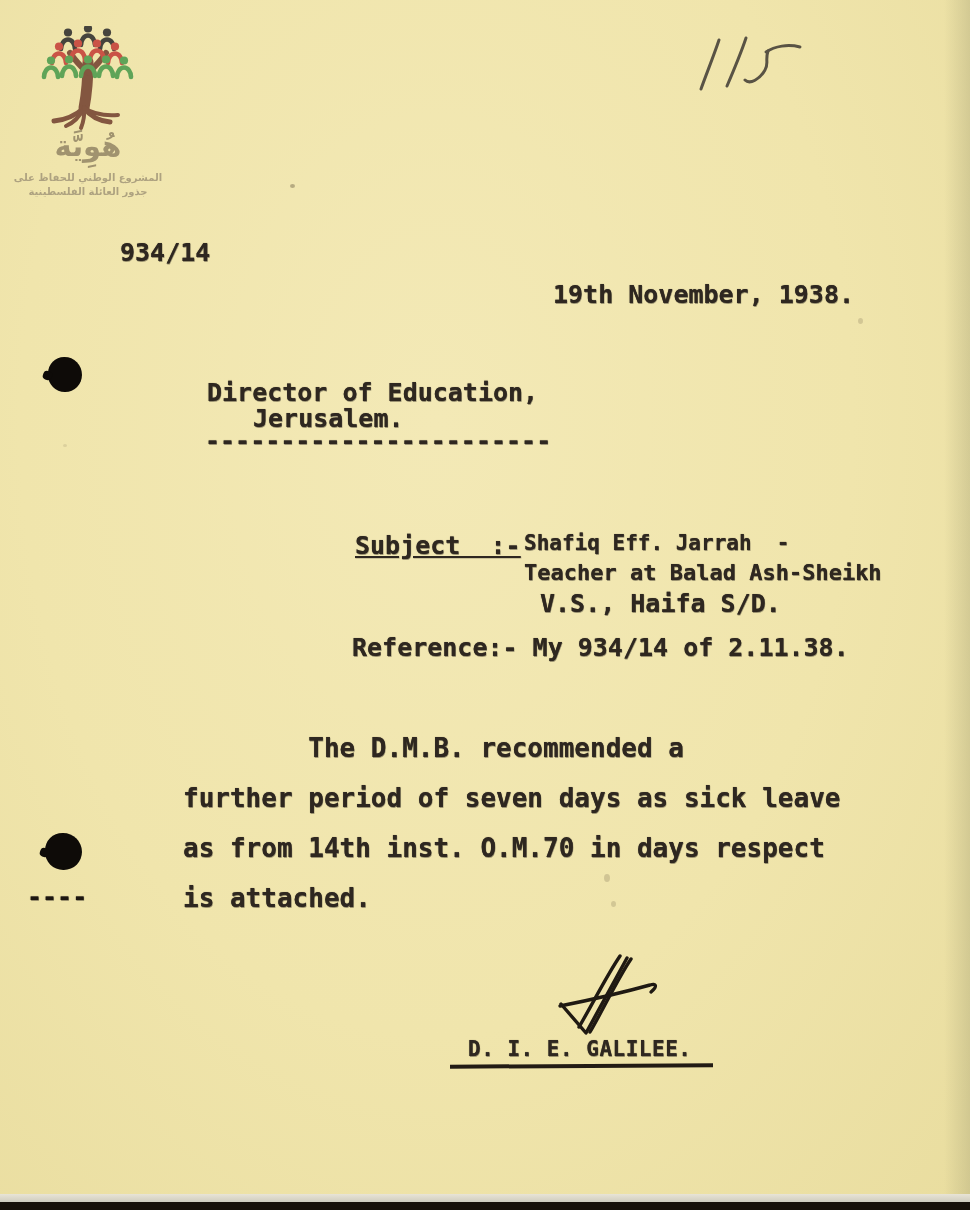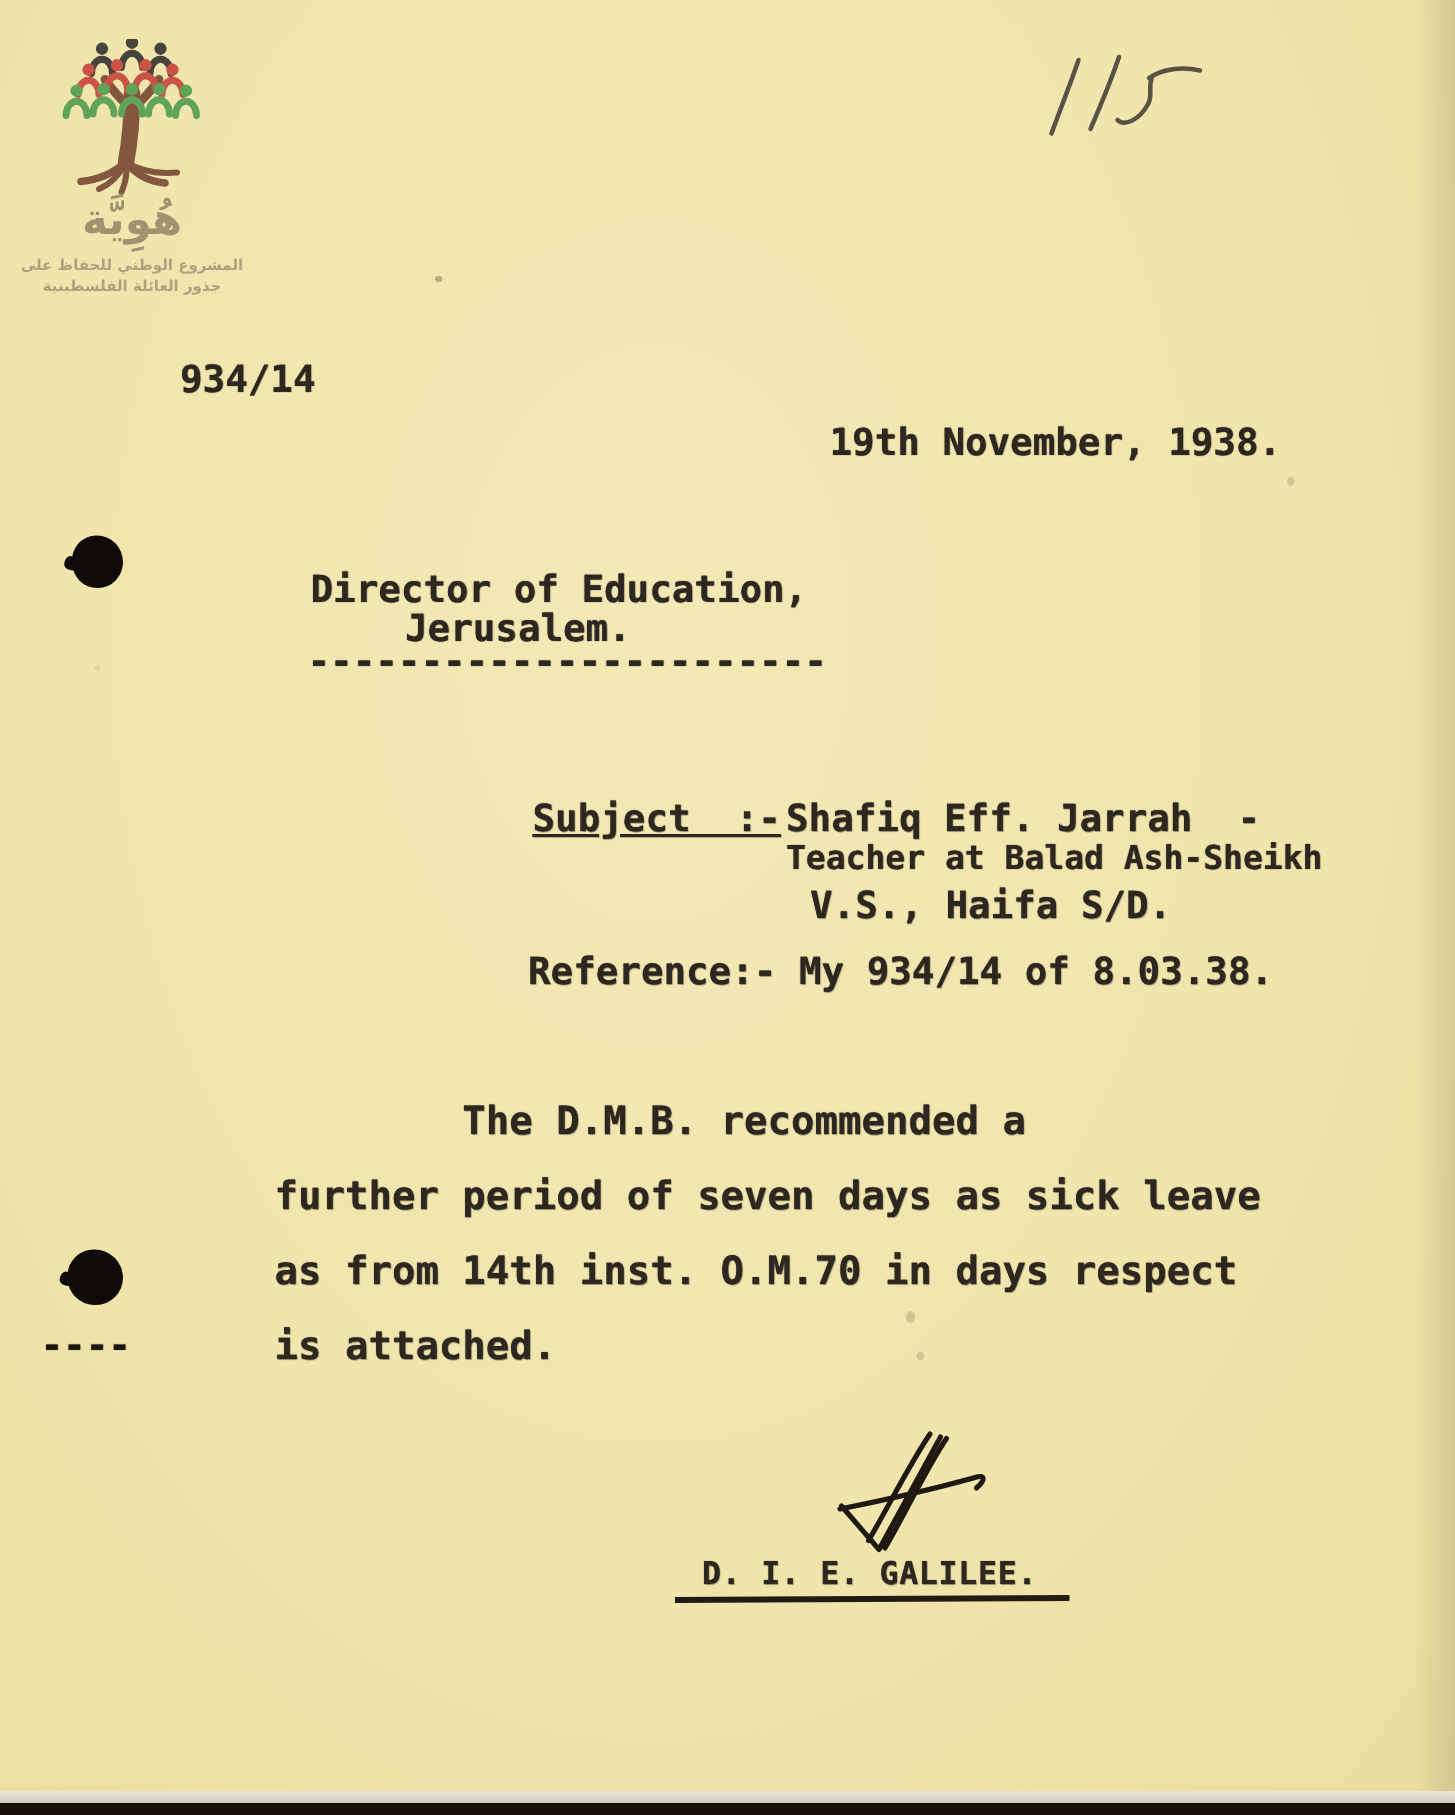--- a/index.html
+++ b/index.html
@@ -76,29 +76,29 @@
 
   <div class="punch" style="left:48px;top:357px;width:34px;height:35px;"></div>
   <div class="punch" style="left:45px;top:833px;width:37px;height:37px;"></div>
   <div class="tw" style="left:27px;top:884px;font-size:25px;color:#1c1610;">----</div>
 
   <div class="tw" style="left:120px;top:240px;font-size:25px;">934/14</div>
 
   <div class="tw" style="left:553px;top:282px;font-size:25px;">19th November, 1938.</div>
 
   <div class="tw" style="left:207px;top:380px;font-size:25px;">Director of Education,</div>
-  <div class="tw" style="left:270px;top:406px;font-size:25px;">Jerusalem.</div>
+  <div class="tw" style="left:253px;top:406px;font-size:25px;">Jerusalem.</div>
   <div class="tw" style="left:205px;top:428px;font-size:25px;letter-spacing:0;">-----------------------</div>
 
   <div class="tw" style="left:355px;top:533px;font-size:25px;text-decoration:underline;">Subject  :-</div>
-  <div class="tw" style="left:524px;top:533px;font-size:25px;">Shafiq Eff. Jarrah  -</div>
+  <div class="tw" style="left:524px;top:533px;font-size:21px;">Shafiq Eff. Jarrah  -</div>
   <div class="tw" style="left:524px;top:562px;font-size:22px;">Teacher at Balad Ash-Sheikh</div>
   <div class="tw" style="left:524px;top:591px;font-size:25px;margin-left:16px;">V.S., Haifa S/D.</div>
 
-  <div class="tw" style="left:352px;top:635px;font-size:25px;">Reference:- My 934/14 of 8.03.38.</div>
+  <div class="tw" style="left:352px;top:635px;font-size:25px;">Reference:- My 934/14 of 2.11.38.</div>
 
   <div class="tw" style="left:183px;top:735px;font-size:26px;">        The D.M.B. recommended a</div>
   <div class="tw" style="left:183px;top:785px;font-size:26px;">further period of seven days as sick leave</div>
   <div class="tw" style="left:183px;top:835px;font-size:26px;">as from 14th inst. O.M.70 in days respect</div>
   <div class="tw" style="left:183px;top:885px;font-size:26px;">is attached.</div>
 
   <div class="tw" style="left:468px;top:1039px;font-size:21px;letter-spacing:.5px;">D. I. E. GALILEE.</div>
   <div class="sig-underline"></div>
 
   <svg class="overlay" width="970" height="1210" viewBox="0 0 970 1210">

